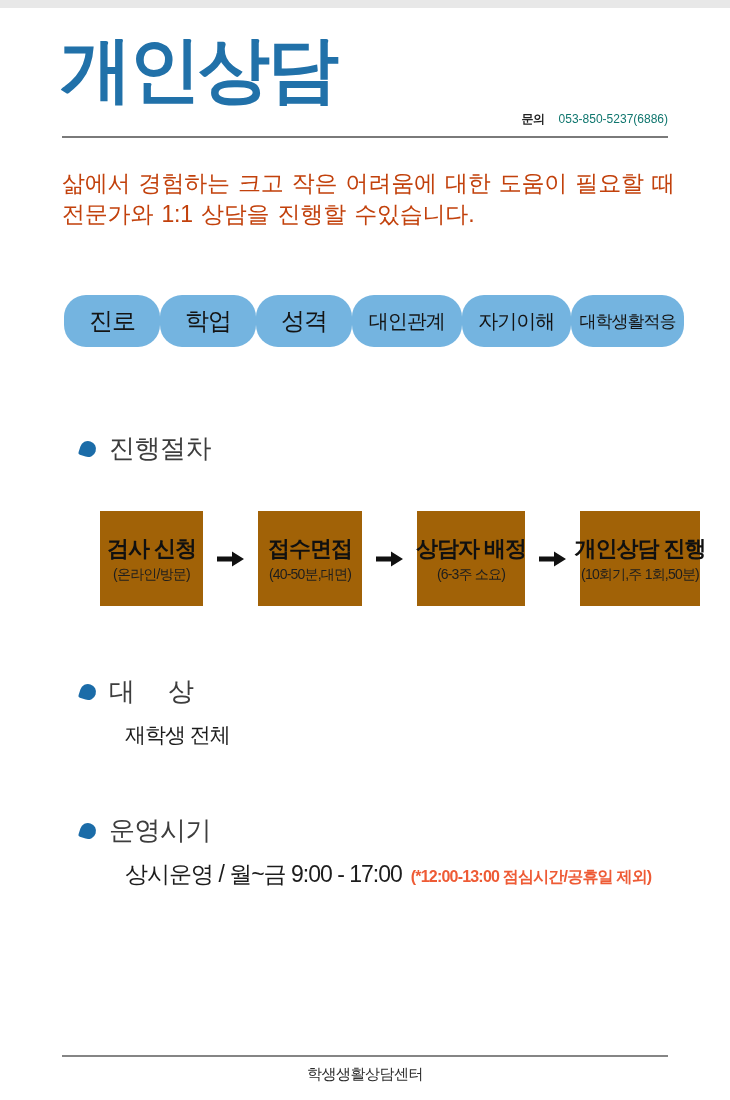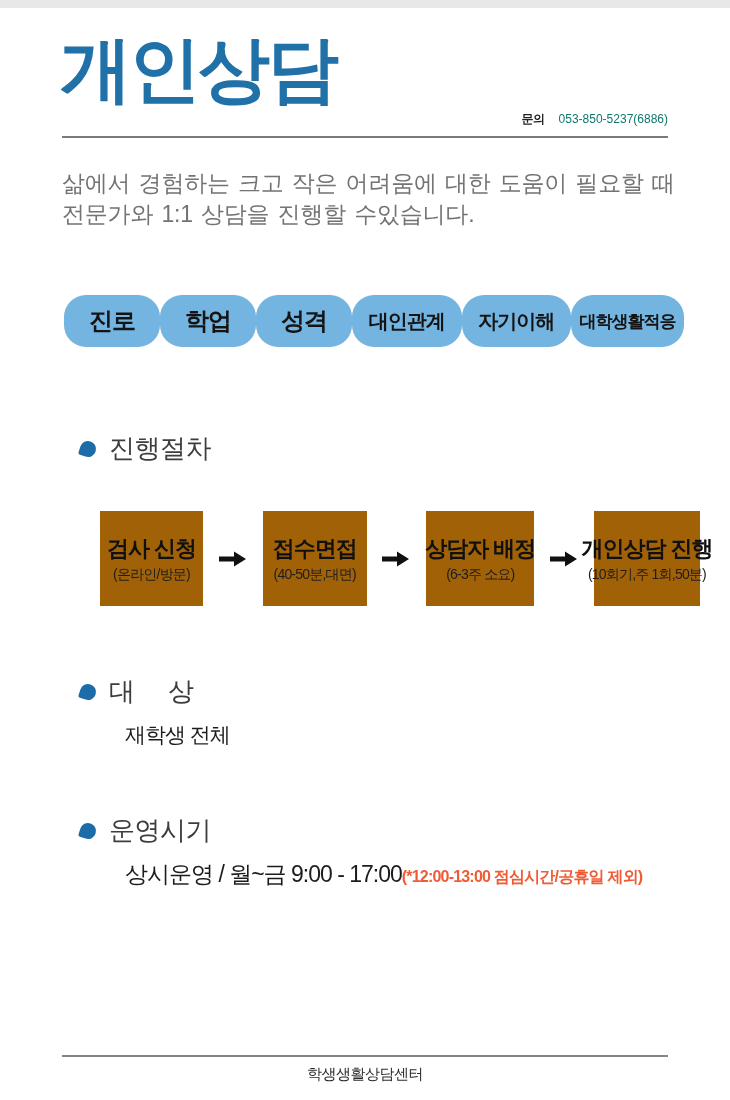--- a/index.html
+++ b/index.html
@@ -46,21 +46,21 @@
   }
 
   
   .intro {
     position: absolute;
     left: 62px;
     top: 160px;
     width: 622px;
     font-size: 23px;
     line-height: 31px;
-    color: #737373;
+    color: #c2410c;
     word-spacing: 2px;
     letter-spacing: -0.2px;
   }
 
   
   .topics {
     position: absolute;
     left: 64px;
     top: 287px;
     width: 620px;
@@ -73,21 +73,20 @@
     height: 52px;
     display: flex;
     align-items: center;
     justify-content: center;
     background: #74B4E0;
     border-radius: 22px;
     color: #141414;
     padding: 0 18px;
     letter-spacing: -1px;
     white-space: nowrap;
-    font-weight: bold;
   }
   .pill.size-l { font-size: 24px; min-width: 96px; }
   .pill.size-m { font-size: 20px; min-width: 100px; }
   .pill.size-s { font-size: 17px; min-width: 104px; padding: 17px 10px; }
 
   
   .section-row {
     position: absolute;
     left: 80px;
     display: flex;
@@ -136,38 +135,39 @@
     color: #101010;
     letter-spacing: -1px;
     white-space: nowrap;
   }
   .flow-step .step-subtitle {
     font-size: 14px;
     color: #1d1d1d;
     letter-spacing: -0.8px;
     white-space: nowrap;
   }
-  .w1 { width: 103px; } .w2 { width: 104px; } .w3 { width: 108px; } .w4 { width: 106px; }
+  .w1 { width: 103px; } .w2 { width: 104px; } .w3 { width: 108px; } .w4 { width: 120px; }
   .flow-arrow { display: flex; align-items: center; }
 
   
   .target-value {
     position: absolute;
     left: 125px;
     top: 713px;
     font-size: 21px;
     color: #1c1c1c;
     letter-spacing: -1px;
   }
   .schedule-line {
     position: absolute;
     left: 125px;
     top: 851px;
     display: flex;
     align-items: baseline;
+    gap: 9px;
     white-space: nowrap;
   }
   .schedule-value {
     font-size: 23px;
     color: #1c1c1c;
     letter-spacing: -1px;
   }
   .schedule-note {
     font-size: 16px;
     font-weight: 600;

